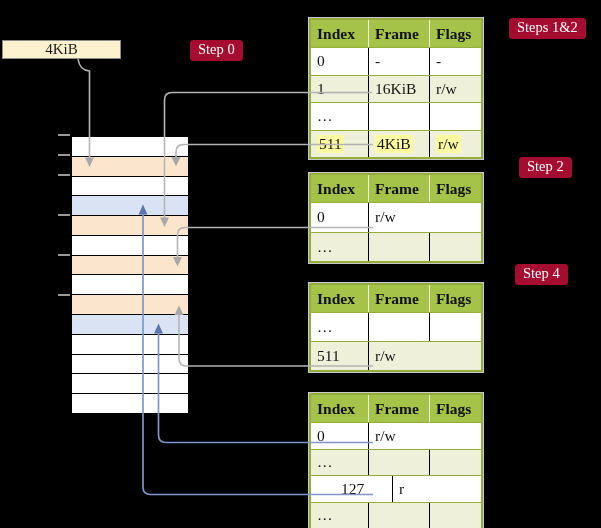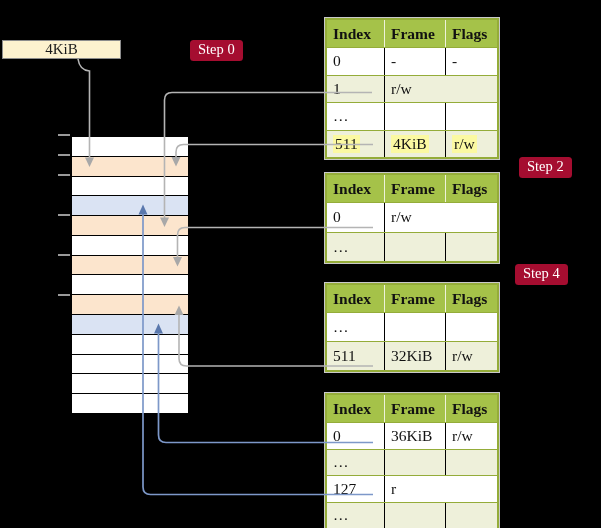--- a/index.html
+++ b/index.html
@@ -30,21 +30,21 @@
     display:flex; flex-direction:column; }
   .mem-row { flex:1 1 auto; }
   .mem-row + .mem-row { border-top:1.2px solid #000; }
   .mem-row.orange { background:var(--memory-orange); }
   .mem-row.blue   { background:var(--memory-blue); }
   .mem-row.white  { background:#fff; }
 
   .tick { position:absolute; left:58px; width:12px; height:2px; background:#9a9a9a; }
 
   .ptable { position:absolute; left:309px; width:170px; background:#fff;
-    border:2px solid var(--olive); box-shadow:0 0 0 1px #c9c9c9;margin-left:16px; }
+    border:2px solid var(--olive); box-shadow:0 0 0 1px #c9c9c9; }
   .trow { display:grid; grid-template-columns:57px 61px 52px; }
   .trow + .trow { border-top:1.5px solid var(--olive); }
   .trow.header { background:var(--header-green); color:#fff; font-weight:bold; }
   .trow.body.green { background:var(--row-green); }
   .trow.body.white { background:#fff; }
   .cell { padding-left:6px; font-size:15.5px; display:flex; align-items:center;
     box-sizing:border-box; overflow:hidden; color:#111; }
   .trow.header .cell + .cell { border-left:1.5px solid #eef2da; }
   .trow.body .cell + .cell { border-left:1px solid #000; }
   .hl { background:var(--hl-yellow); padding:0 2px; }
@@ -56,20 +56,21 @@
   .head-blue { fill:var(--conn-blue-head); }
 </style>
 </head>
 <body>
 
 <div class="canvas">
 
   <div class="frame-label">4KiB</div>
 
   <div class="badge b0">Step 0</div>
+  <div class="badge b12">Steps 1&amp;2</div>
   <div class="badge b3">Step 2</div>
   <div class="badge b4">Step 4</div>
 
   <div class="memcol" id="memcol">
       <div class="mem-row white"></div>
       <div class="mem-row orange"></div>
       <div class="mem-row white"></div>
       <div class="mem-row blue"></div>
       <div class="mem-row orange"></div>
       <div class="mem-row white"></div>
@@ -96,20 +97,21 @@
         <div class="cell">Frame</div>
         <div class="cell">Flags</div>
       </div>
       <div class="trow body white" style="height: 26.5px;">
         <div class="cell">0</div>
         <div class="cell">-</div>
         <div class="cell">-</div>
       </div>
       <div class="trow body green" style="height: 26.5px;">
         <div class="cell">1</div>
+        <div class="cell">16KiB</div>
         <div class="cell">r/w</div>
       </div>
       <div class="trow body white" style="height: 26.5px;">
         <div class="cell">…</div>
         <div class="cell"></div>
         <div class="cell"></div>
       </div>
       <div class="trow body green" style="height: 26.5px;">
         <div class="cell">
           <span class="hl">511</span>
@@ -144,41 +146,39 @@
         <div class="cell">Frame</div>
         <div class="cell">Flags</div>
       </div>
       <div class="trow body white" style="height: 28px;">
         <div class="cell">…</div>
         <div class="cell"></div>
         <div class="cell"></div>
       </div>
       <div class="trow body green" style="height: 28px;">
         <div class="cell">511</div>
-        <div class="cell">32KiB</div>
         <div class="cell">r/w</div>
       </div>
     </div>
   <div class="ptable" style="top:393px">
       <div class="trow header" style="height: 27px;">
         <div class="cell">Index</div>
         <div class="cell">Frame</div>
         <div class="cell">Flags</div>
       </div>
       <div class="trow body white" style="height: 25.5px;">
         <div class="cell">0</div>
-        <div class="cell">36KiB</div>
         <div class="cell">r/w</div>
       </div>
       <div class="trow body green" style="height: 25.5px;">
         <div class="cell">…</div>
         <div class="cell"></div>
         <div class="cell"></div>
       </div>
-      <div class="trow body white" style="height: 25.5px;">
+      <div class="trow body white" style="height: 25.5px; padding-left: 24px;">
         <div class="cell">127</div>
         <div class="cell">r</div>
       </div>
       <div class="trow body green" style="height: 25.5px;">
         <div class="cell">…</div>
         <div class="cell"></div>
         <div class="cell"></div>
       </div>
     </div>
 

